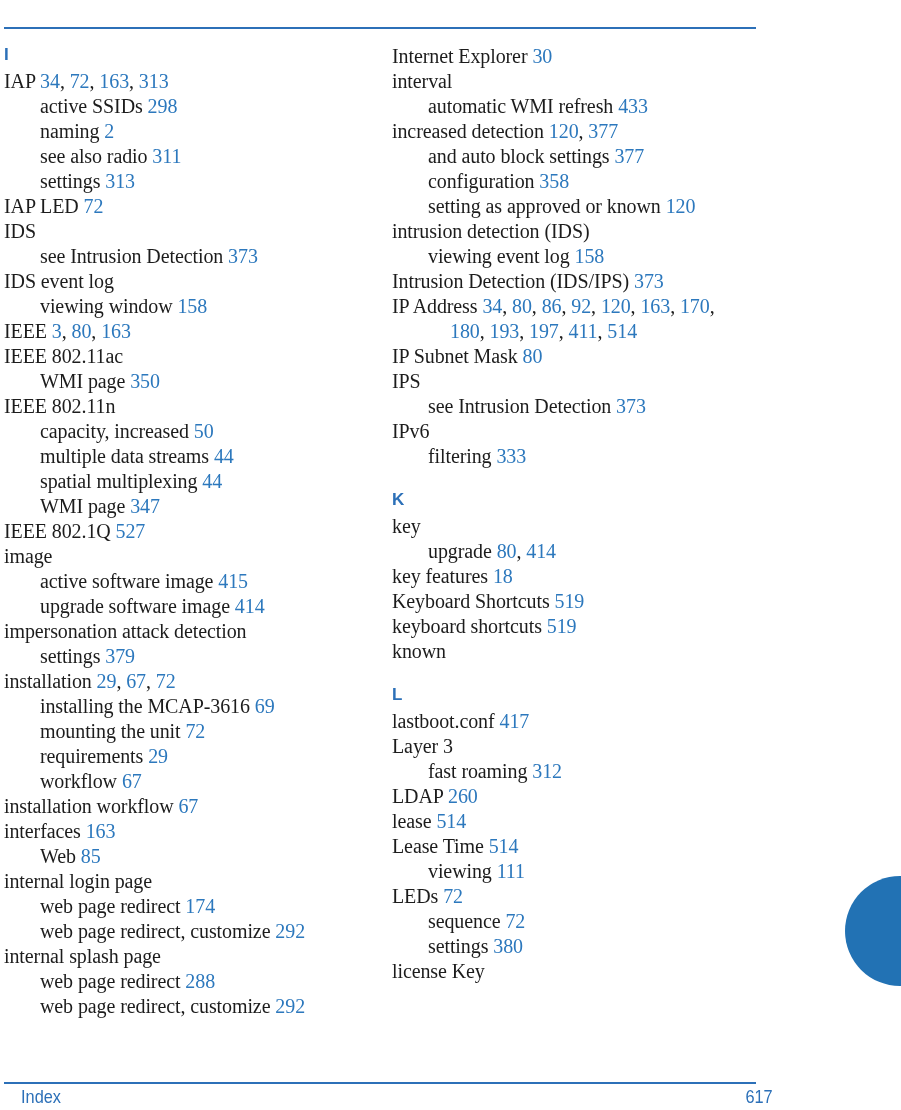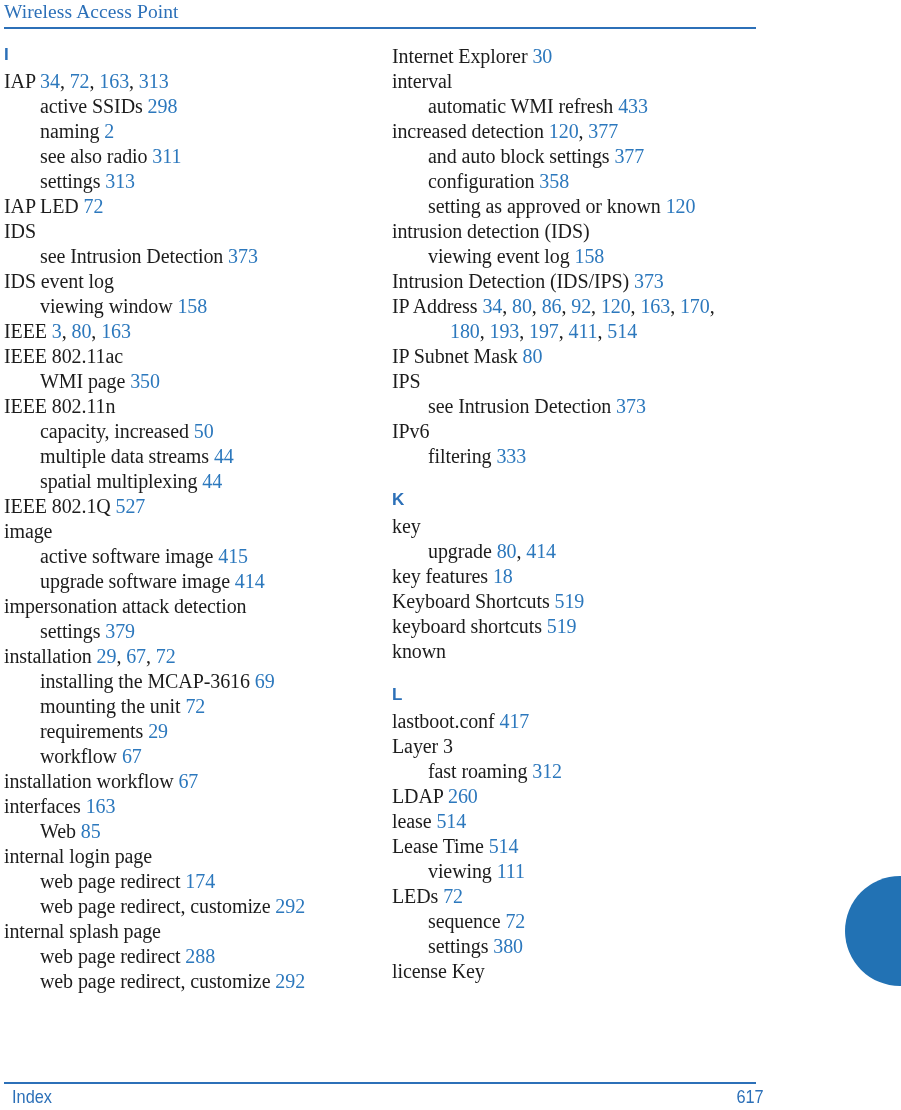--- a/index.html
+++ b/index.html
@@ -108,21 +108,21 @@
   .footer-rule {
     position: absolute;
     left: 4px;
     top: 1082px;
     width: 752px;
     height: 1.5px;
     background: #2c70b8;
   }
   .footer {
     position: absolute;
-    left: 12px;
+    left: 21px;
     top: 1086px;
     width: 752px;
     height: 24px;
     text-align: right;
   }
   .footer-label {
     position: absolute;
     left: 0px;
     top: 0px;
     font-family: "Liberation Sans Narrow", "Liberation Sans", "DejaVu Sans", sans-serif;
@@ -142,23 +142,20 @@
     line-height: 22px;
     transform: scaleX(0.86);
     transform-origin: right top;
   }
 </style>
 </head>
 <body>
 
 <div class="page">
 
-  <div class="header">
-    <div class="header-title">Wireless Access Point</div>
-  </div>
   <div class="header-rule"></div>
 
   <div class="columns">
     <div class="col col-left">
         <div class="letter">I</div>
         <div class="entry lvl0"><span>IAP</span><span class="sep"> </span><span class="pg">34</span><span class="sep">, </span><span class="pg">72</span><span class="sep">, </span><span class="pg">163</span><span class="sep">, </span><span class="pg">313</span></div>
         <div class="entry lvl1"><span>active SSIDs</span><span class="sep"> </span><span class="pg">298</span></div>
         <div class="entry lvl1"><span>naming</span><span class="sep"> </span><span class="pg">2</span></div>
         <div class="entry lvl1"><span>see also radio</span><span class="sep"> </span><span class="pg">311</span></div>
         <div class="entry lvl1"><span>settings</span><span class="sep"> </span><span class="pg">313</span></div>
@@ -167,20 +164,21 @@
         <div class="entry lvl1"><span>see Intrusion Detection</span><span class="sep"> </span><span class="pg">373</span></div>
         <div class="entry lvl0"><span>IDS event log</span></div>
         <div class="entry lvl1"><span>viewing window</span><span class="sep"> </span><span class="pg">158</span></div>
         <div class="entry lvl0"><span>IEEE</span><span class="sep"> </span><span class="pg">3</span><span class="sep">, </span><span class="pg">80</span><span class="sep">, </span><span class="pg">163</span></div>
         <div class="entry lvl0"><span>IEEE 802.11ac</span></div>
         <div class="entry lvl1"><span>WMI page</span><span class="sep"> </span><span class="pg">350</span></div>
         <div class="entry lvl0"><span>IEEE 802.11n</span></div>
         <div class="entry lvl1"><span>capacity, increased</span><span class="sep"> </span><span class="pg">50</span></div>
         <div class="entry lvl1"><span>multiple data streams</span><span class="sep"> </span><span class="pg">44</span></div>
         <div class="entry lvl1"><span>spatial multiplexing</span><span class="sep"> </span><span class="pg">44</span></div>
+        <div class="entry lvl1"><span>WMI page</span><span class="sep"> </span><span class="pg">347</span></div>
         <div class="entry lvl0"><span>IEEE 802.1Q</span><span class="sep"> </span><span class="pg">527</span></div>
         <div class="entry lvl0"><span>image</span></div>
         <div class="entry lvl1"><span>active software image</span><span class="sep"> </span><span class="pg">415</span></div>
         <div class="entry lvl1"><span>upgrade software image</span><span class="sep"> </span><span class="pg">414</span></div>
         <div class="entry lvl0"><span>impersonation attack detection</span></div>
         <div class="entry lvl1"><span>settings</span><span class="sep"> </span><span class="pg">379</span></div>
         <div class="entry lvl0"><span>installation</span><span class="sep"> </span><span class="pg">29</span><span class="sep">, </span><span class="pg">67</span><span class="sep">, </span><span class="pg">72</span></div>
         <div class="entry lvl1"><span>installing the MCAP-3616</span><span class="sep"> </span><span class="pg">69</span></div>
         <div class="entry lvl1"><span>mounting the unit</span><span class="sep"> </span><span class="pg">72</span></div>
         <div class="entry lvl1"><span>requirements</span><span class="sep"> </span><span class="pg">29</span></div>

